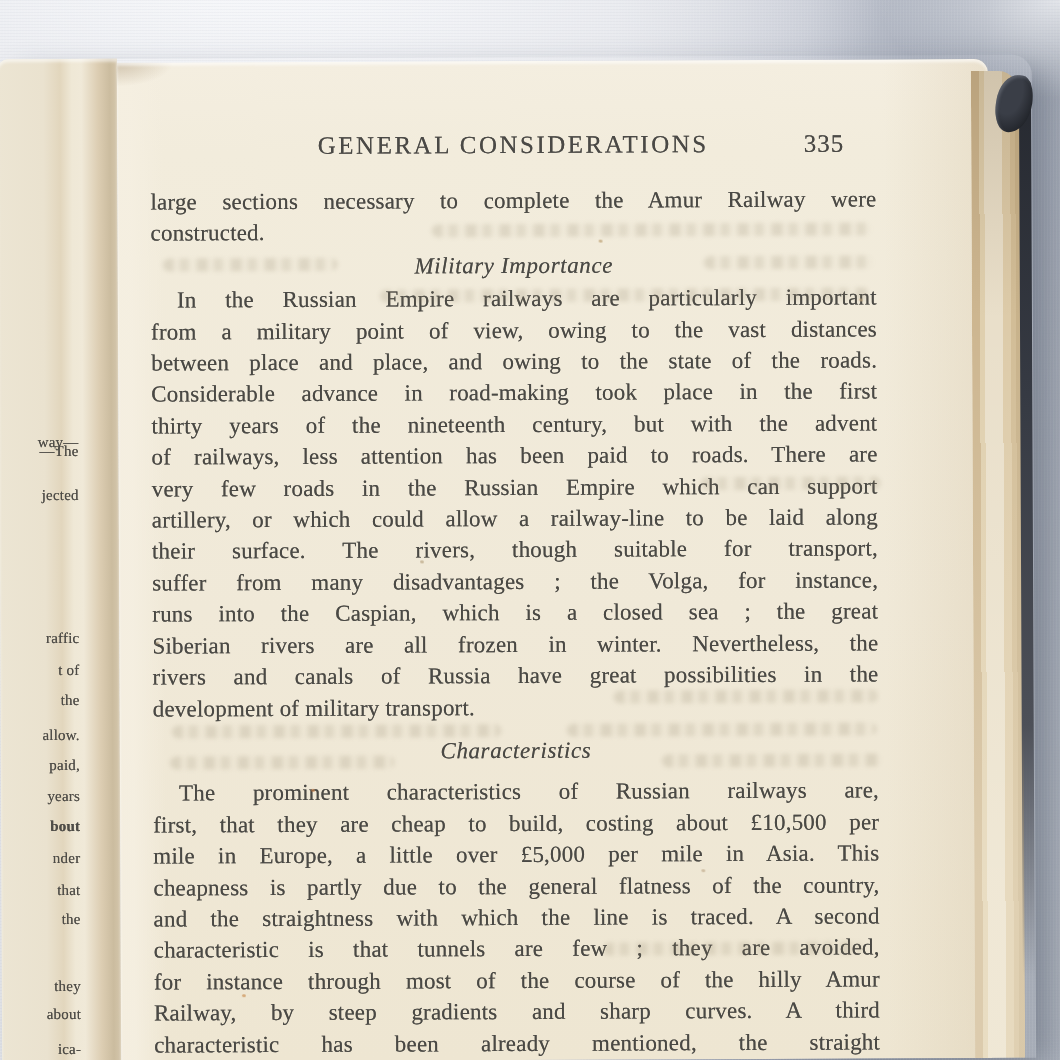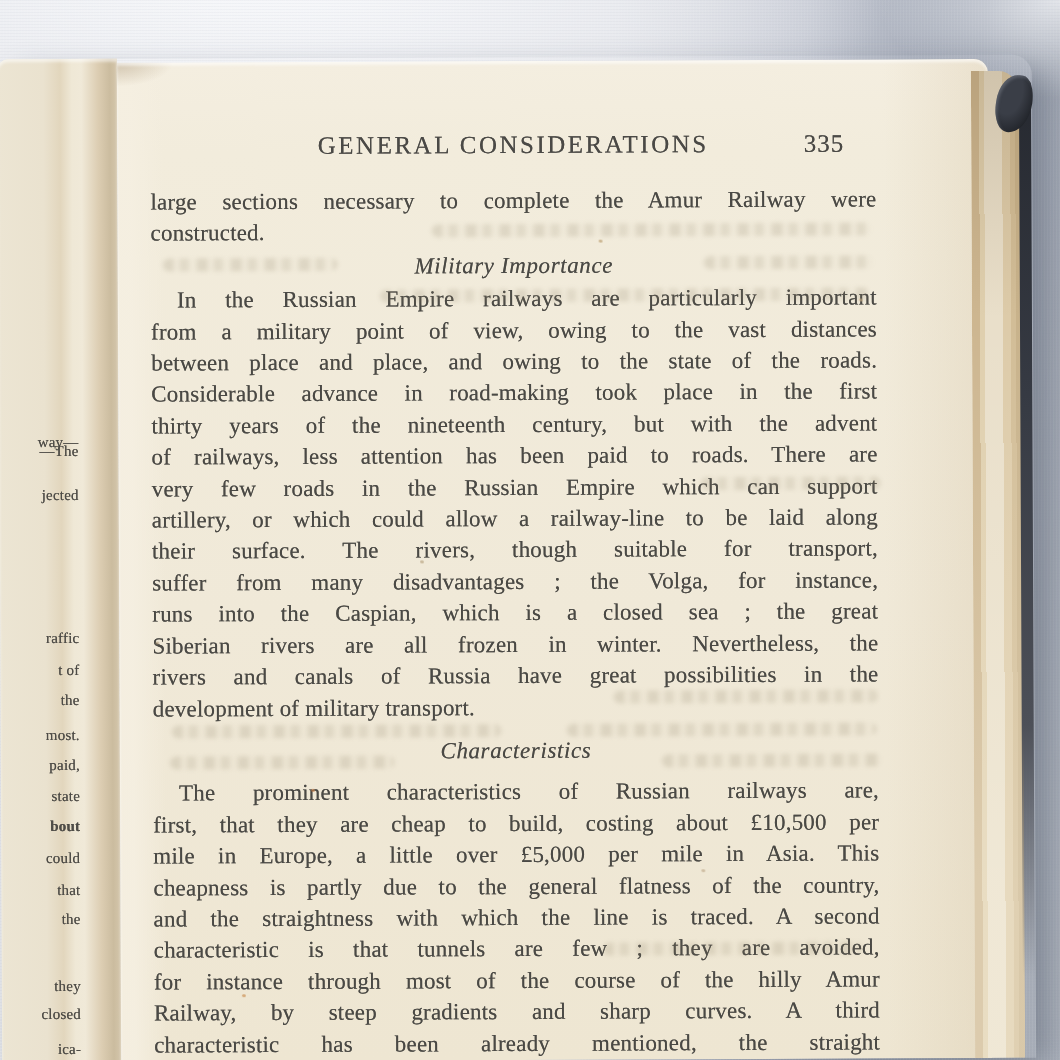--- a/index.html
+++ b/index.html
@@ -90,29 +90,29 @@
 <div class="book">
 
   <div class="left-strip">
 
   <div class="frag" style="top: 375px;">way—</div>
       <div class="frag" style="top: 384px;">—The</div>
       <div class="frag" style="top: 428px;">jected</div>
       <div class="frag" style="top: 571px; margin-left: 9px;">raffic</div>
       <div class="frag" style="top: 603px; font-family: Liberation Serif, serif;">t of</div>
       <div class="frag" style="top: 633px;">the</div>
-      <div class="frag" style="top: 668px;">most.</div>
+      <div class="frag" style="top: 668px;">allow.</div>
       <div class="frag" style="top: 698px;">paid,</div>
-      <div class="frag" style="top: 729px;">state</div>
+      <div class="frag" style="top: 729px;">years</div>
       <div class="frag" style="top: 759px; font-weight: bold;">bout</div>
-      <div class="frag" style="top: 791px;">could</div>
+      <div class="frag" style="top: 791px;">nder</div>
       <div class="frag" style="top: 823px;">that</div>
       <div class="frag" style="top: 852px;">the</div>
       <div class="frag" style="top: 919px; font-family: Liberation Serif, serif;">they</div>
-      <div class="frag" style="top: 947px;">closed</div>
+      <div class="frag" style="top: 947px;">about</div>
       <div class="frag" style="top: 982px;">ica-</div>
     </div>
 
   <div class="right-page">
 
     <div class="running-head-row">
       <span>GENERAL CONSIDERATIONS</span>
       <span class="page-num">335</span>
     </div>
 

